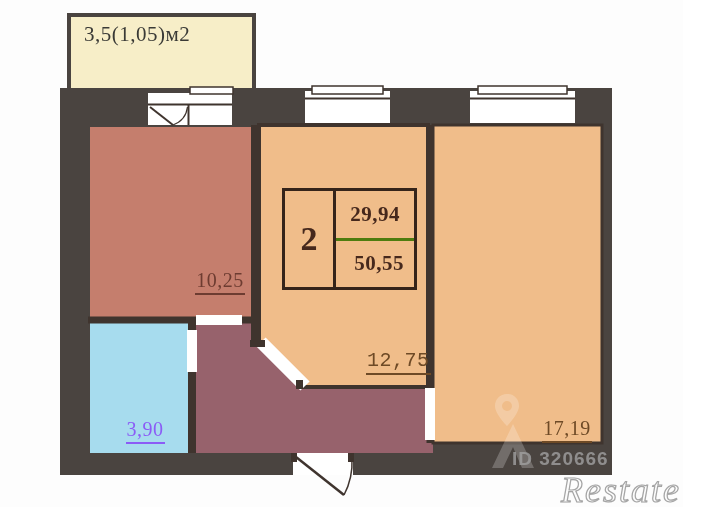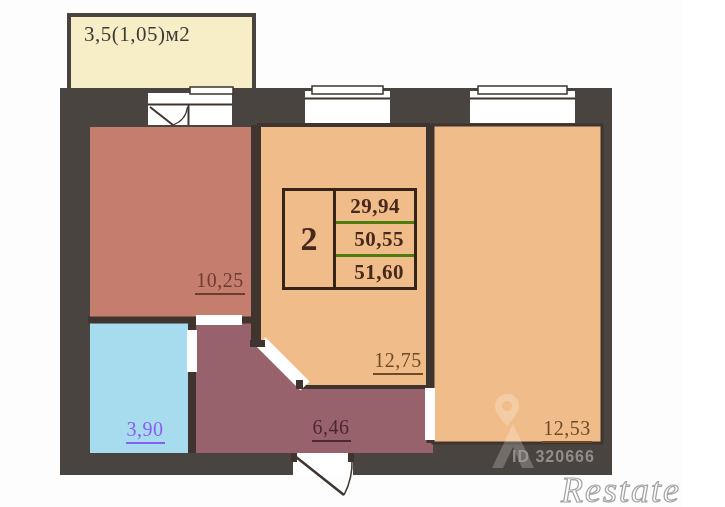--- a/index.html
+++ b/index.html
@@ -32,29 +32,29 @@
   .info-table .areas-col .area-row + .area-row { border-top:3px solid #4d7c0f;padding-left:8px; }
 
   .room-label {
     position:absolute; width:64px; text-align:center;
     font-size:20px; letter-spacing:0.5px;
   }
   .room-label span {
     display:inline-block; border-bottom:2px solid currentColor; padding:0 1px 1px 1px;
   }
   .lbl-left   { left:188px; top:269px; color:#6d3c31; }
-  .lbl-middle { left:366px; top:349px; color:#6e4a26; }
+  .lbl-middle { left:366px; top:349px; color:#6e4a26;font-family:Liberation Mono, monospace; }
   .lbl-right  { left:535px; top:417px; color:#6e4a26; }
   .lbl-bath   { left:113px; top:418px; color:#8b5cf6; }
   .lbl-hall   { left:299px; top:416px; color:#4d282e; }
 
   .watermark-id {
     position:absolute; left:512px; top:448px;
     font-family:"Liberation Sans","DejaVu Sans",sans-serif;
-    font-weight:bold; font-size:16px; letter-spacing:1px;
+    font-weight:bold; font-size:19px; letter-spacing:1px;
     color:rgba(160,160,160,0.8);
   }
   .watermark-brand {
     position:absolute; right:2px; bottom:-4px;
     font-style:italic; font-size:36px; letter-spacing:2px;
     color:#fcfcfc;
     -webkit-text-stroke:1.2px #a5a5a5;
     text-shadow:0 0 1px #b5b5b5;
   }
 </style>
@@ -120,36 +120,32 @@
     </g>
   </svg>
 
   <div class="balcony-label">3,5(1,05)м2</div>
 
   <div class="info-table">
     <div class="rooms-cell">2</div>
     <div class="areas-col">
       <div class="area-row">29,94</div>
       <div class="area-row">50,55</div>
-      <div class="area-row">51,60</div>
     </div>
   </div>
 
   <div class="room-label lbl-left">
     <span>10,25</span>
   </div>
   <div class="room-label lbl-middle">
     <span>12,75</span>
   </div>
   <div class="room-label lbl-right">
-    <span>12,53</span>
+    <span>17,19</span>
   </div>
   <div class="room-label lbl-bath">
     <span>3,90</span>
-  </div>
-  <div class="room-label lbl-hall">
-    <span>6,46</span>
   </div>
 
   <div class="watermark-id">ID 320666</div>
   <div class="watermark-brand">Restate</div>
 
 </div>
 
 </body></html>

